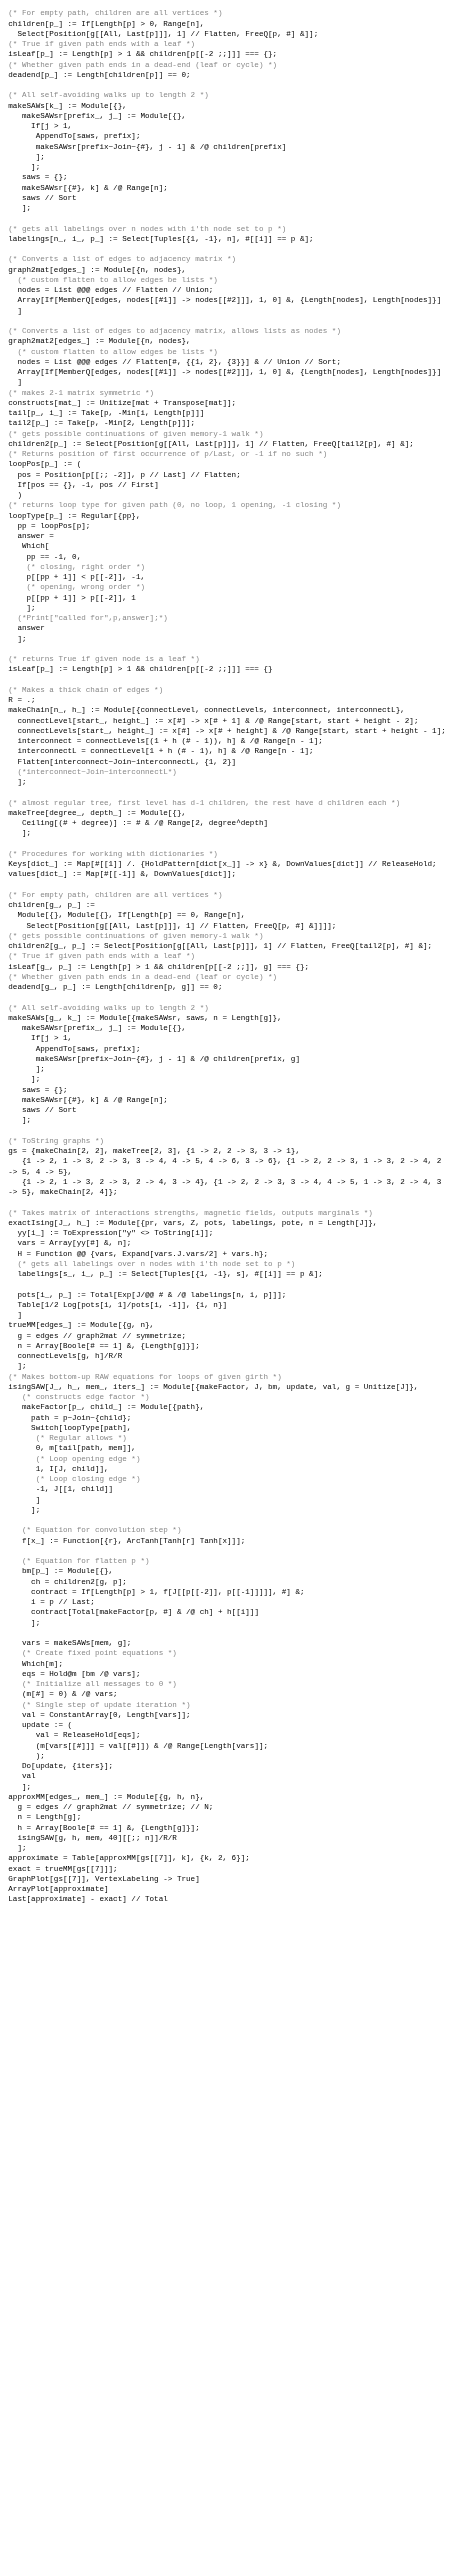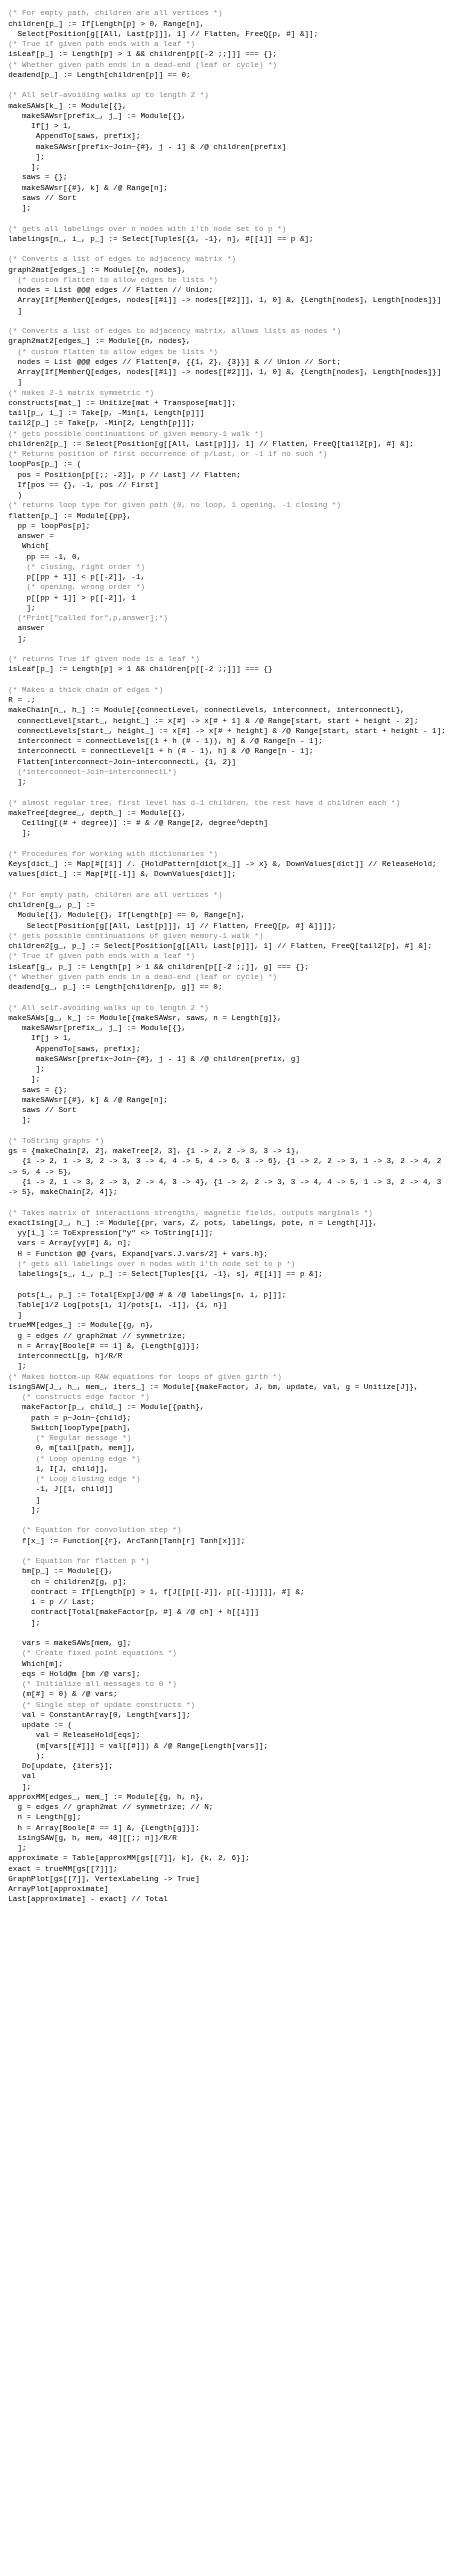--- a/index.html
+++ b/index.html
@@ -53,21 +53,21 @@
     <div class="line ">tail[p_, i_] := Take[p, -Min[i, Length[p]]]</div>
     <div class="line ">tail2[p_] := Take[p, -Min[2, Length[p]]];</div>
     <div class="line c">(* gets possible continuations of given memory-1 walk *)</div>
     <div class="line ">children2[p_] := Select[Position[g[[All, Last[p]]], 1] // Flatten, FreeQ[tail2[p], #] &amp;];</div>
     <div class="line c">(* Returns position of first occurrence of p/Last, or -1 if no such *)</div>
     <div class="line ">loopPos[p_] := (</div>
     <div class="line ">  pos = Position[p[[;; -2]], p // Last] // Flatten;</div>
     <div class="line ">  If[pos == {}, -1, pos // First]</div>
     <div class="line ">  )</div>
     <div class="line c">(* returns loop type for given path (0, no loop, 1 opening, -1 closing *)</div>
-    <div class="line ">flatten[p_] := Module[{pp},</div>
+    <div class="line ">loopType[p_] := Regular[{pp},</div>
     <div class="line ">  pp = loopPos[p];</div>
     <div class="line ">  answer =</div>
     <div class="line ">   Which[</div>
     <div class="line ">    pp == -1, 0,</div>
     <div class="line c">    (* closing, right order *)</div>
     <div class="line ">    p[[pp + 1]] &lt; p[[-2]], -1,</div>
     <div class="line c">    (* opening, wrong order *)</div>
     <div class="line ">    p[[pp + 1]] &gt; p[[-2]], 1</div>
     <div class="line ">    ];</div>
     <div class="line c">  (*Print["called for",p,answer];*)</div>
@@ -133,29 +133,29 @@
     <div class="line ">  H = Function @@ {vars, Expand[vars.J.vars/2] + vars.h};</div>
     <div class="line c">  (* gets all labelings over n nodes with i'th node set to p *)</div>
     <div class="line ">  labelings[s_, i_, p_] := Select[Tuples[{1, -1}, s], #[[i]] == p &amp;];</div>
     <div class="line ">  </div>
     <div class="line ">  pots[i_, p_] := Total[Exp[J/@@ # &amp; /@ labelings[n, i, p]]];</div>
     <div class="line ">  Table[1/2 Log[pots[i, 1]/pots[i, -1]], {i, n}]</div>
     <div class="line ">  ]</div>
     <div class="line ">trueMM[edges_] := Module[{g, n},</div>
     <div class="line ">  g = edges // graph2mat // symmetrize;</div>
     <div class="line ">  n = Array[Boole[# == 1] &amp;, {Length[g]}];</div>
-    <div class="line ">  interconnectL[g, h]/R/R</div>
+    <div class="line ">  connectLevels[g, h]/R/R</div>
     <div class="line ">  ];</div>
     <div class="line c">(* Makes bottom-up RAW equations for loops of given girth *)</div>
     <div class="line ">isingSAW[J_, h_, mem_, iters_] := Module[{makeFactor, J, bm, update, val, g = Unitize[J]},</div>
     <div class="line c">   (* constructs edge factor *)</div>
     <div class="line ">   makeFactor[p_, child_] := Module[{path},</div>
     <div class="line ">     path = p~Join~{child};</div>
     <div class="line ">     Switch[loopType[path],</div>
-    <div class="line c">      (* Regular message *)</div>
+    <div class="line c">      (* Regular allows *)</div>
     <div class="line ">      0, m[tail[path, mem]],</div>
     <div class="line c">      (* Loop opening edge *)</div>
     <div class="line ">      1, I[J, child]],</div>
     <div class="line c">      (* Loop closing edge *)</div>
     <div class="line ">      -1, J[[1, child]]</div>
     <div class="line ">      ]</div>
     <div class="line ">     ];</div>
     <div class="line ">   </div>
     <div class="line c">   (* Equation for convolution step *)</div>
     <div class="line ">   f[x_] := Function[{r}, ArcTanh[Tanh[r] Tanh[x]]];</div>
@@ -167,21 +167,21 @@
     <div class="line ">     i = p // Last;</div>
     <div class="line ">     contract[Total[makeFactor[p, #] &amp; /@ ch] + h[[i]]]</div>
     <div class="line ">     ];</div>
     <div class="line ">   </div>
     <div class="line ">   vars = makeSAWs[mem, g];</div>
     <div class="line c">   (* Create fixed point equations *)</div>
     <div class="line ">   Which[m];</div>
     <div class="line ">   eqs = Hold@m [bm /@ vars];</div>
     <div class="line c">   (* Initialize all messages to 0 *)</div>
     <div class="line ">   (m[#] = 0) &amp; /@ vars;</div>
-    <div class="line c">   (* Single step of update constructs *)</div>
+    <div class="line c">   (* Single step of update iteration *)</div>
     <div class="line ">   val = ConstantArray[0, Length[vars]];</div>
     <div class="line ">   update := (</div>
     <div class="line ">      val = ReleaseHold[eqs];</div>
     <div class="line ">      (m[vars[[#]]] = val[[#]]) &amp; /@ Range[Length[vars]];</div>
     <div class="line ">      );</div>
     <div class="line ">   Do[update, {iters}];</div>
     <div class="line ">   val</div>
     <div class="line ">   ];</div>
     <div class="line ">approxMM[edges_, mem_] := Module[{g, h, n},</div>
     <div class="line ">  g = edges // graph2mat // symmetrize; // N;</div>

